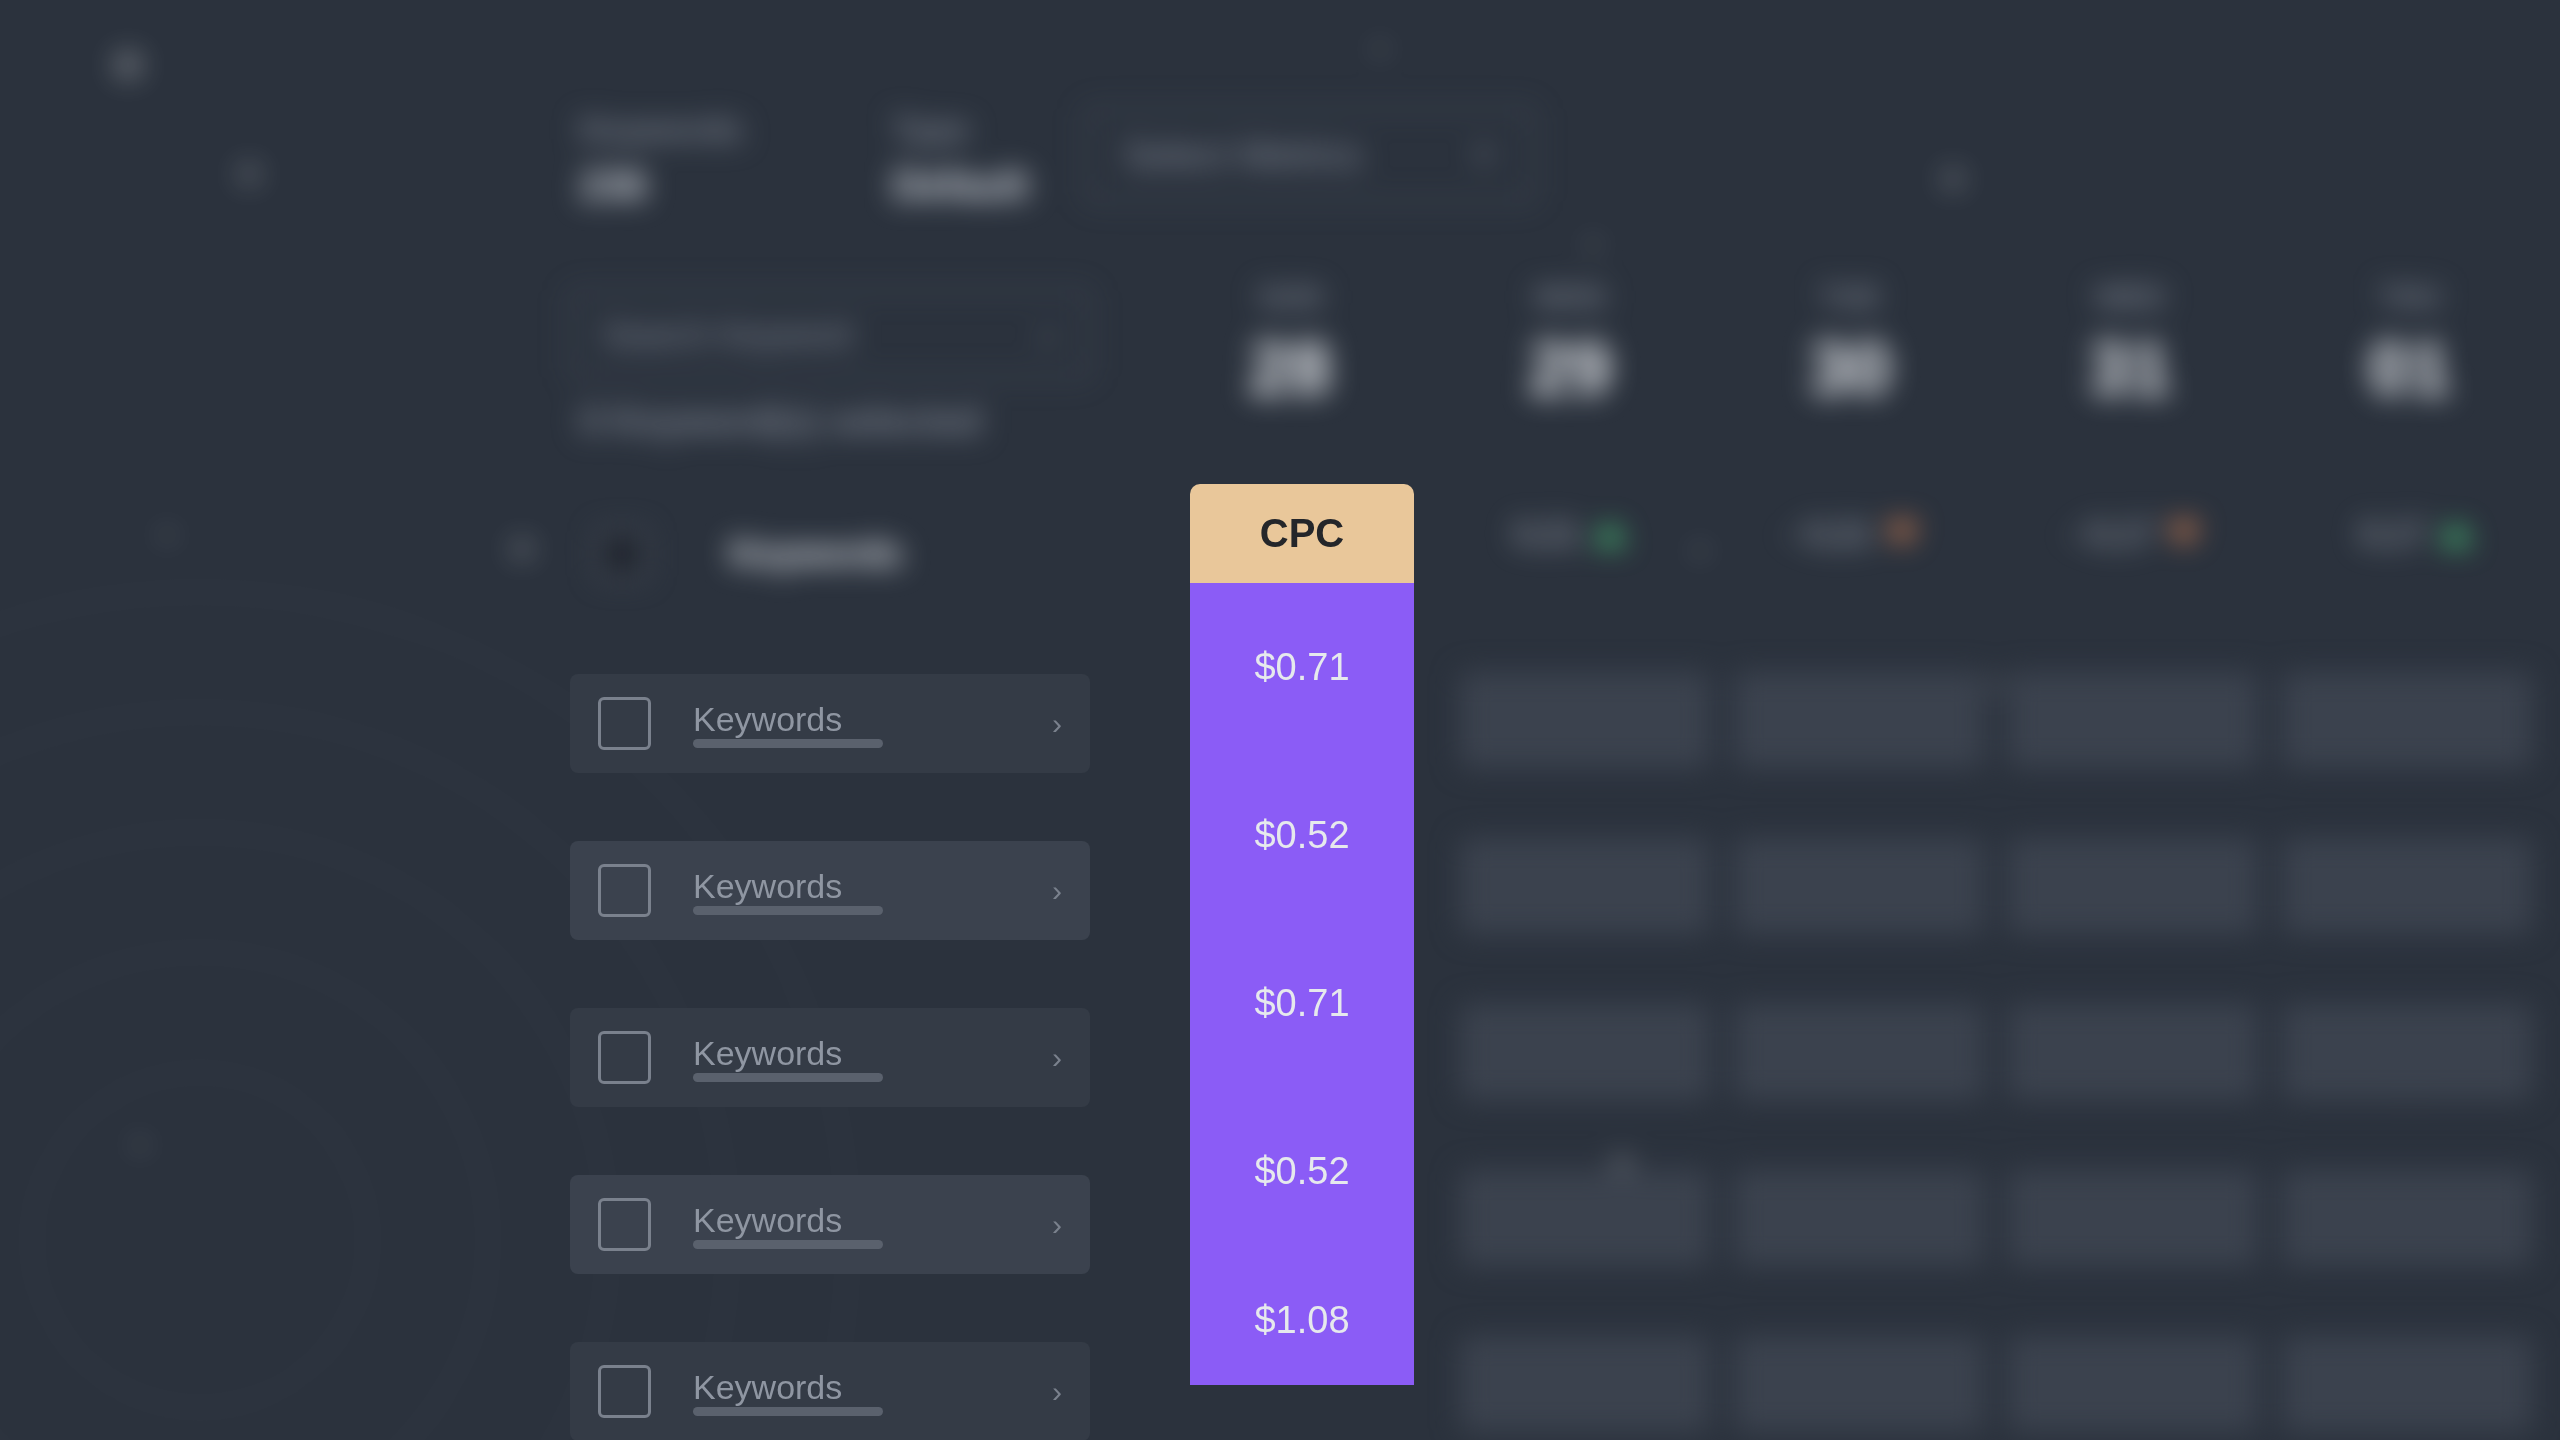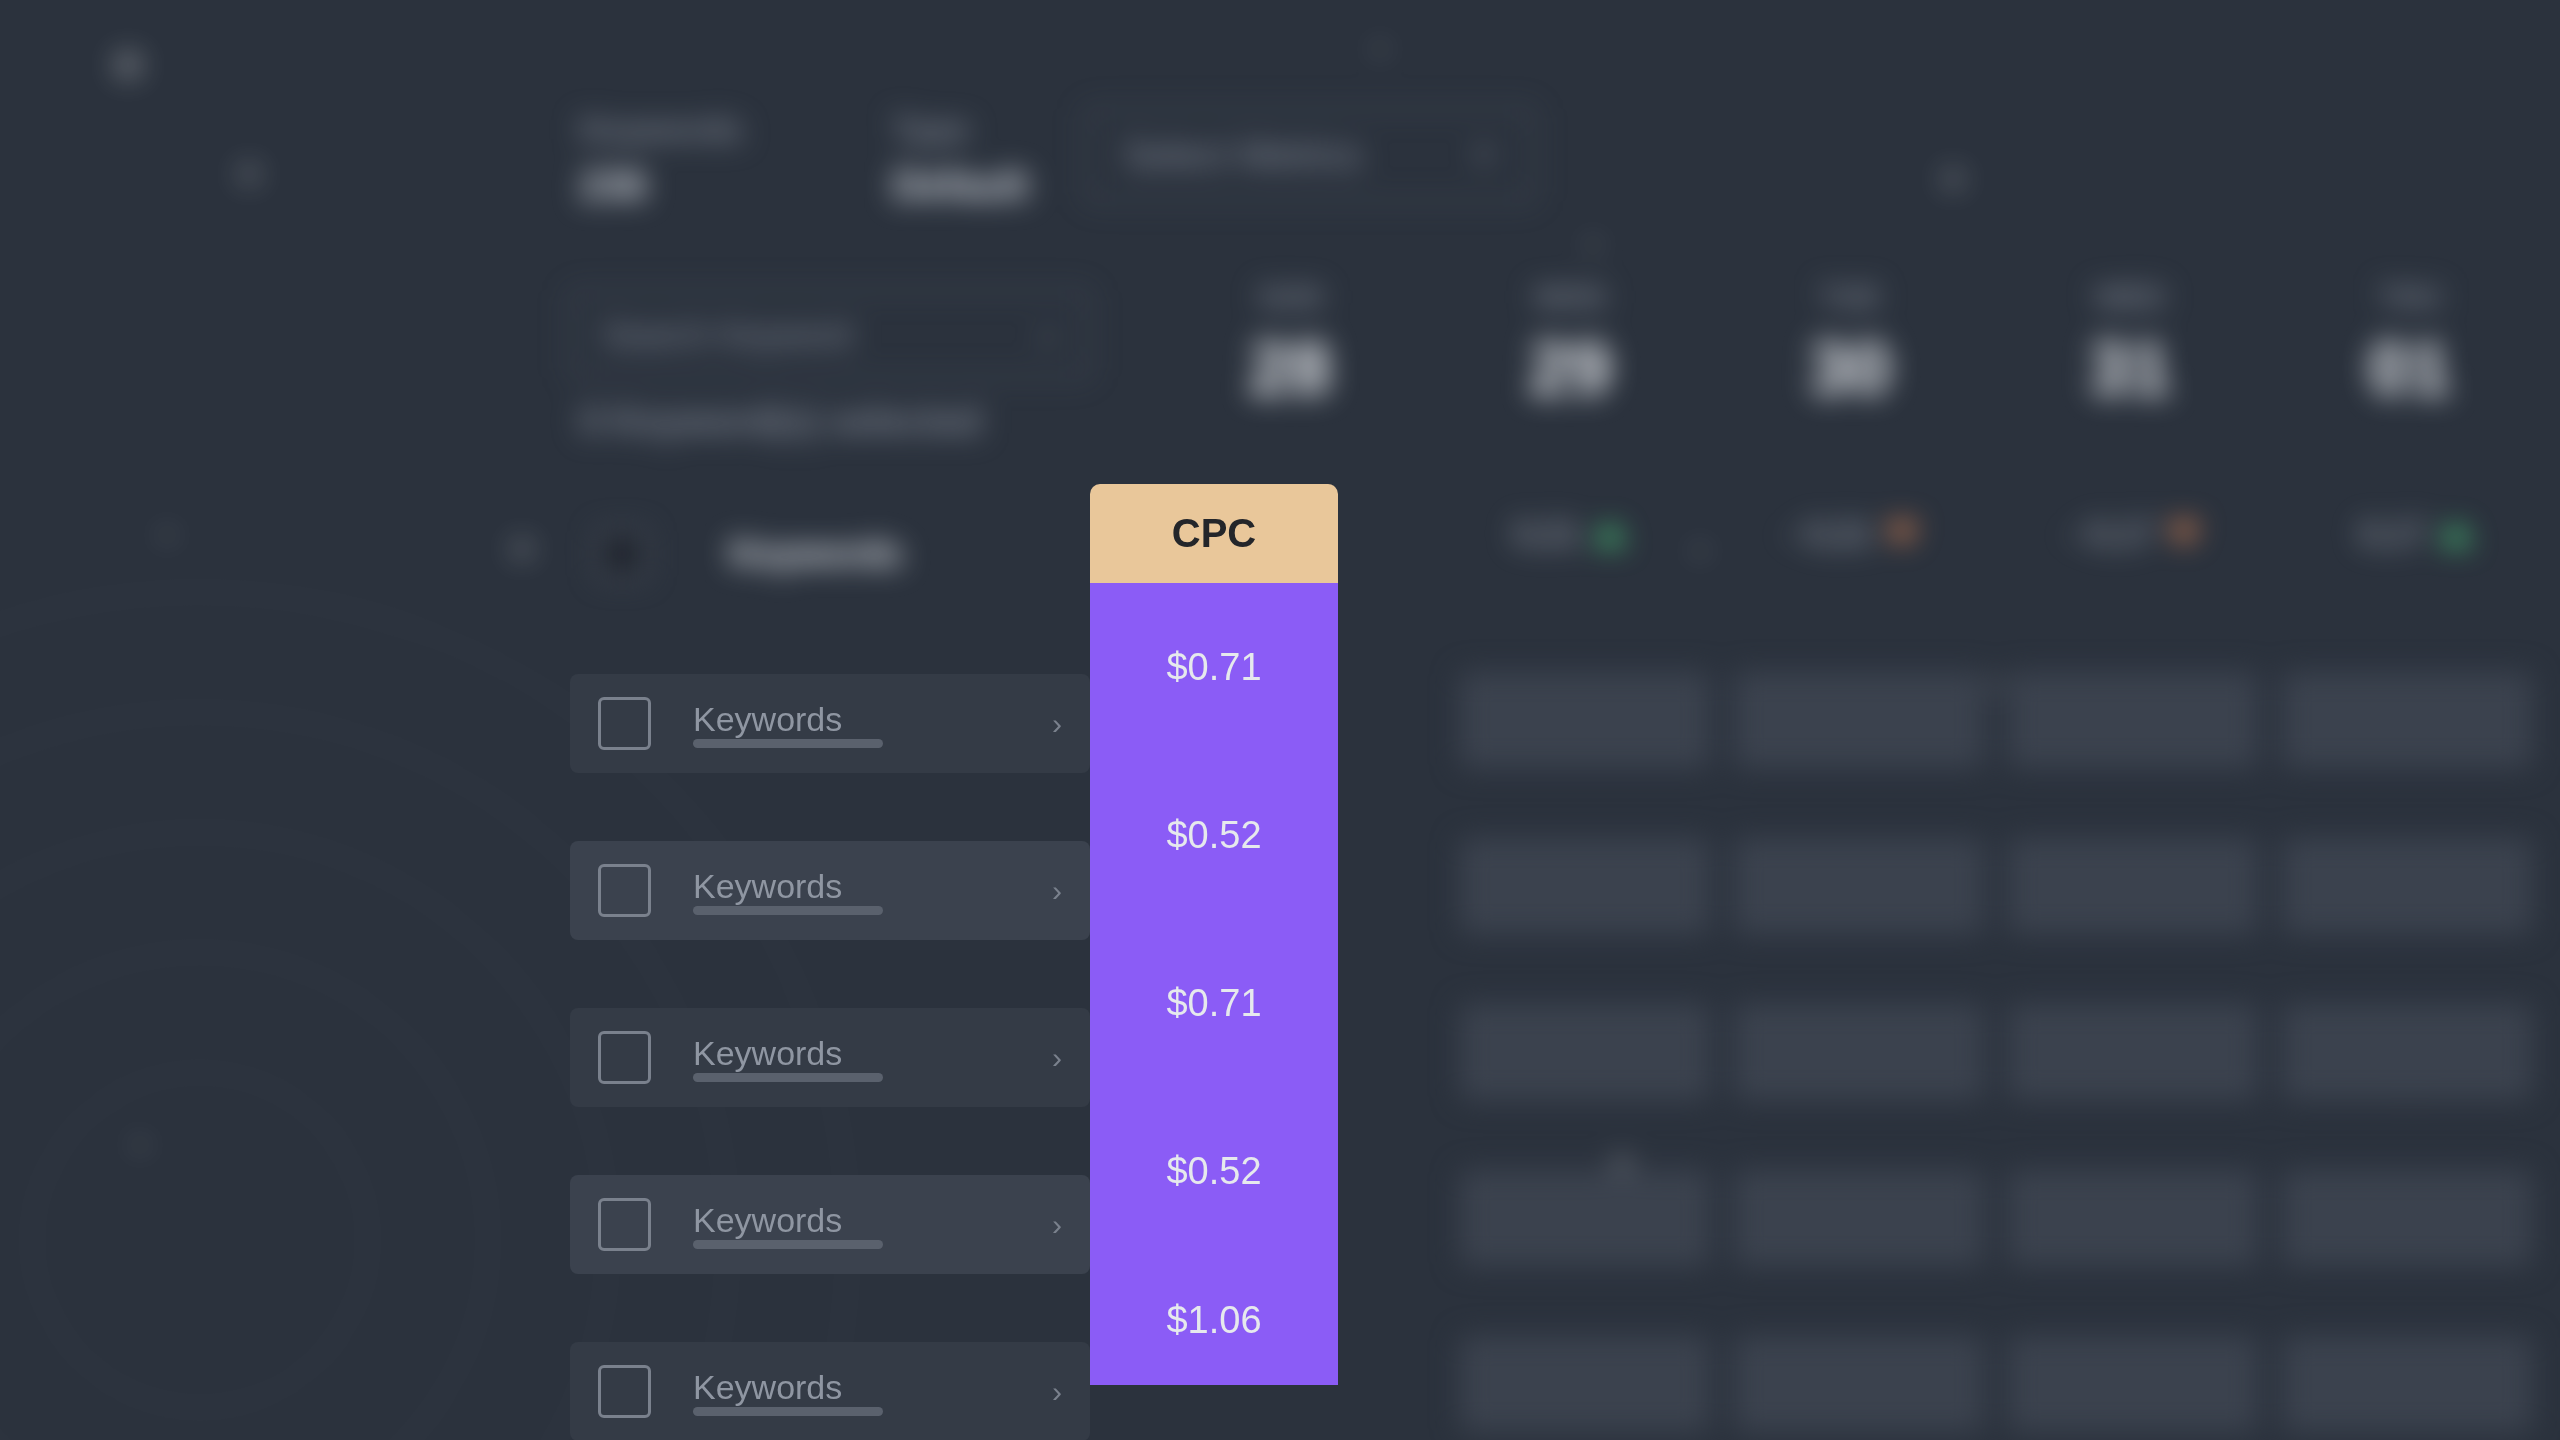--- a/index.html
+++ b/index.html
@@ -98,21 +98,21 @@
     .kw-item:nth-child(even){ background:#3b424e; }
     .chk {
       width:53px; height:53px; border:3px solid #7a818d; border-radius:6px;
       margin-right:42px; flex-shrink:0; background:transparent;
     }
     .kw-text { display:flex; flex-direction:column; flex:1; }
     .kw-text span { font-size:34px; color:#8f96a2; }
     .kw-bar { width:190px; height:9px; background:#5a616d; border-radius:5px; }
     .chevron { color:#7a818d; font-size:30px; margin-left:auto; }
 
-    .cpc-col { width:248px; }
+    .cpc-col { width:224px; margin-left:100px; }
     .cpc-head {
       height:99px; background:#e9c79a; border-top-left-radius:10px; border-top-right-radius:10px;
       display:flex; align-items:center; justify-content:center;
       color:#24262a; font-size:40px; font-weight:700;
     }
     .cpc-body { background:#8b5cf6; }
     .cpc-cell {
       height:168px; display:flex; align-items:center; justify-content:center;
       font-size:38px; color:#e6e9ed;
     }
@@ -292,16 +292,16 @@
     </div>
   </div>
 
   <div class="cpc-col">
     <div class="cpc-head">CPC</div>
     <div class="cpc-body">
       <div class="cpc-cell">$0.71</div>
       <div class="cpc-cell">$0.52</div>
       <div class="cpc-cell">$0.71</div>
       <div class="cpc-cell">$0.52</div>
-      <div class="cpc-cell">$1.06</div>
+      <div class="cpc-cell">$1.08</div>
     </div>
   </div>
 </div>
 
 </body></html>

